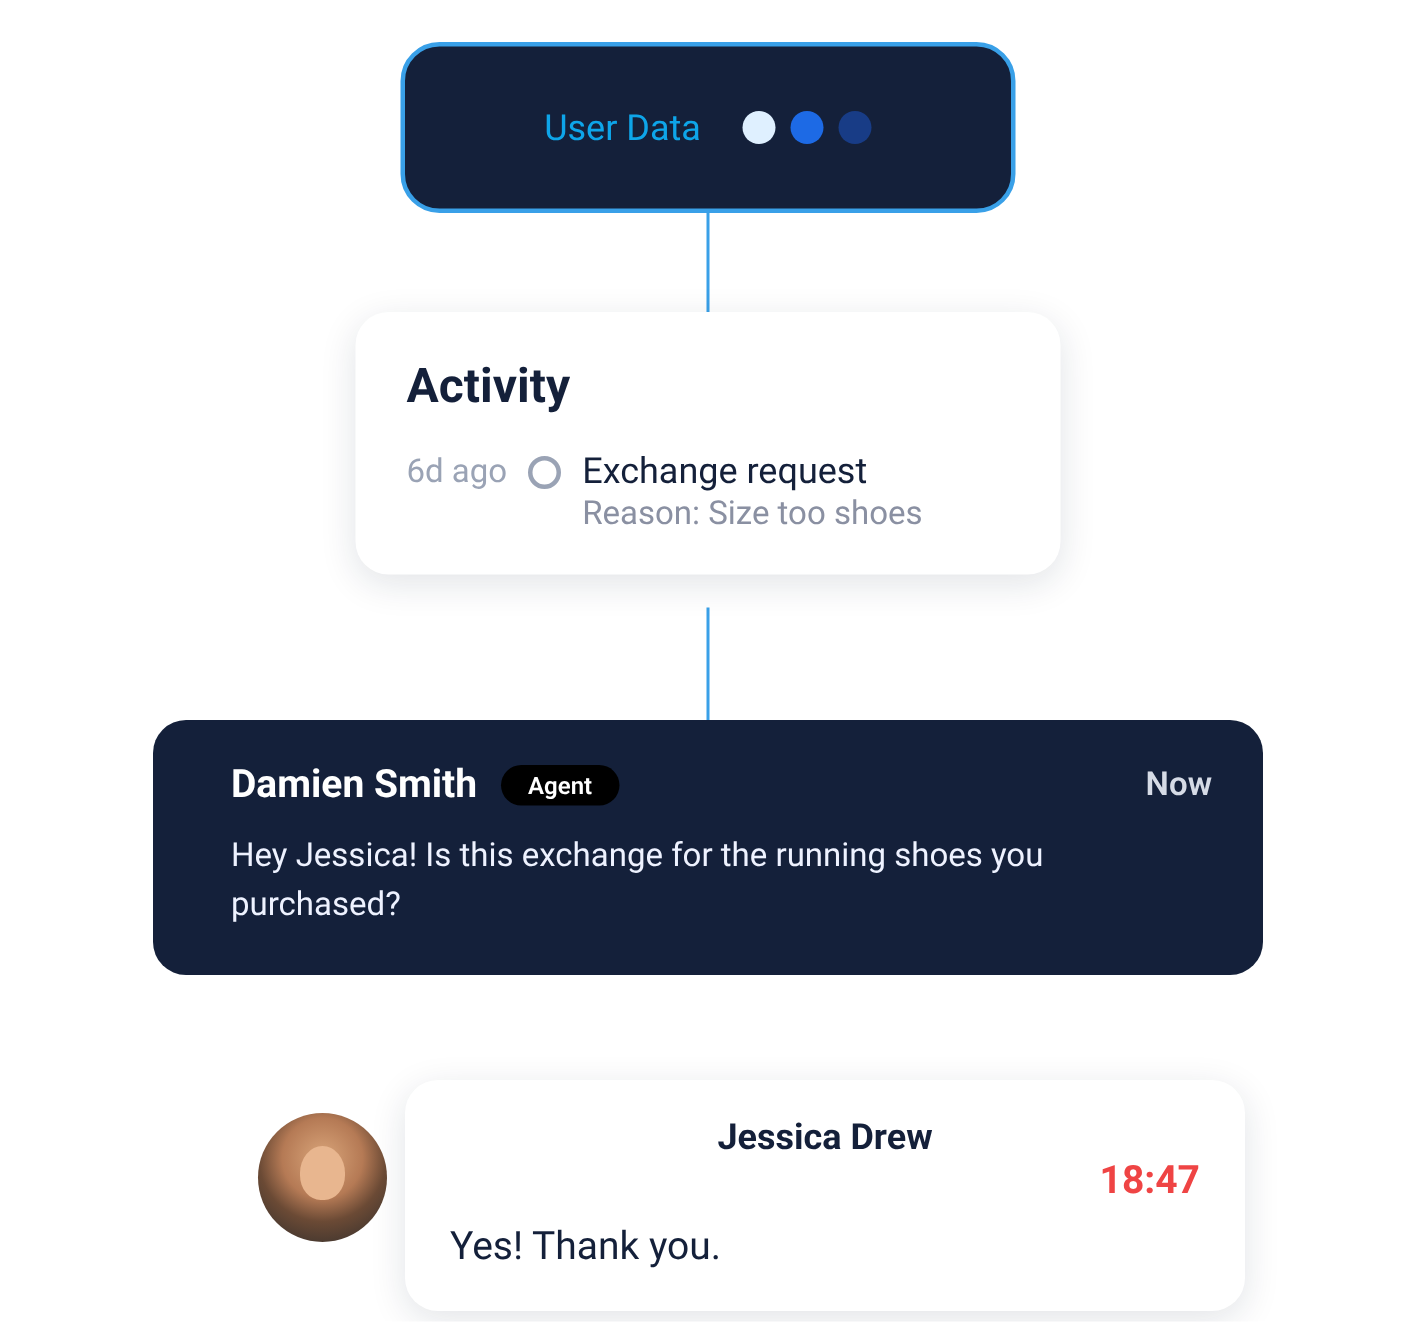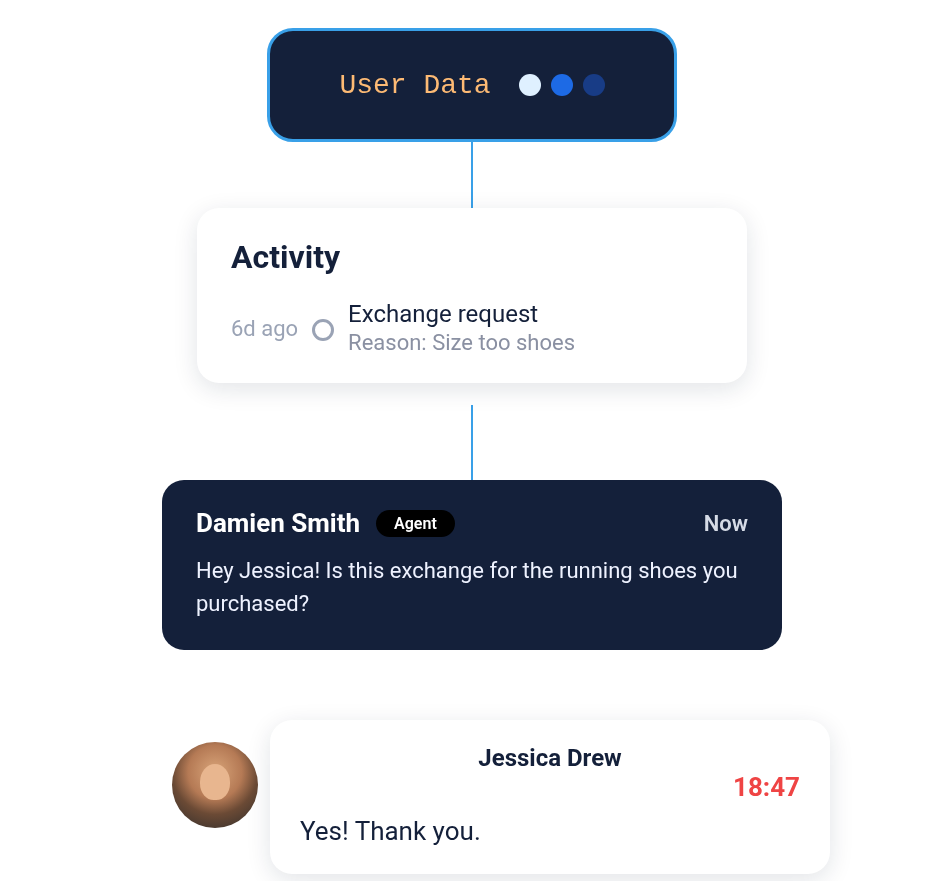--- a/index.html
+++ b/index.html
@@ -32,51 +32,50 @@
     background: #14203a;
     border: 3px solid #39a0e8;
     border-radius: 26px;
     display: flex;
     align-items: center;
     justify-content: center;
     gap: 28px;
     z-index: 2;
   }
   .userdata-label {
-    color: #fdba74;
-    font-size: 28px;
+    color: #0ea5e9;
+    font-size: 24px;
     font-weight: 400;
-    font-family: Liberation Mono, monospace;
   }
   .dots { display: flex; gap: 10px; }
   .dot { width: 22px; height: 22px; border-radius: 50%; }
   .dot-light { background: #dff0ff; }
   .dot-mid { background: #1d6ae5; }
   .dot-dark { background: #183c86; }
 
   
   .activity {
     position: absolute;
     top: 208px;
     left: 50%;
     transform: translateX(-50%);
-    width: 550px;
+    width: 470px;
     background: #fff;
     border-radius: 22px;
     box-shadow: 0 6px 24px rgba(20,32,58,0.12);
     padding: 30px 34px 28px 34px;
     z-index: 2;
   }
   .activity-title {
     color: #14203a;
     font-size: 32px;
     font-weight: 700;
     margin-bottom: 24px;
   }
-  .activity-row { display: flex; align-items: center; gap: 14px; }
+  .activity-row { display: flex; align-items: flex-start; gap: 14px; }
   .activity-time {
     color: #9aa3b5;
     font-size: 22px;
     padding-top: 2px;
   }
   .activity-ring {
     width: 22px; height: 22px;
     border: 3px solid #9aa3b5;
     border-radius: 50%;
     margin-top: 4px;
@@ -92,24 +91,24 @@
     font-size: 22px;
     margin-top: 2px;
   }
 
   
   .agent-bubble {
     position: absolute;
     top: 480px;
     left: 50%;
     transform: translateX(-50%);
-    width: 620px;
+    width: 740px;
     background: #14203a;
     border-radius: 22px;
-    padding: 28px 34px 30px 34px;
+    padding: 28px 34px 30px 52px;
     color: #fff;
     z-index: 2;
   }
   .agent-header { display: flex; align-items: center; gap: 16px; }
   .agent-name { font-size: 26px; font-weight: 700; }
   .agent-badge {
     background: #000000;
     color: #fff;
     font-size: 16px;
     font-weight: 600;

